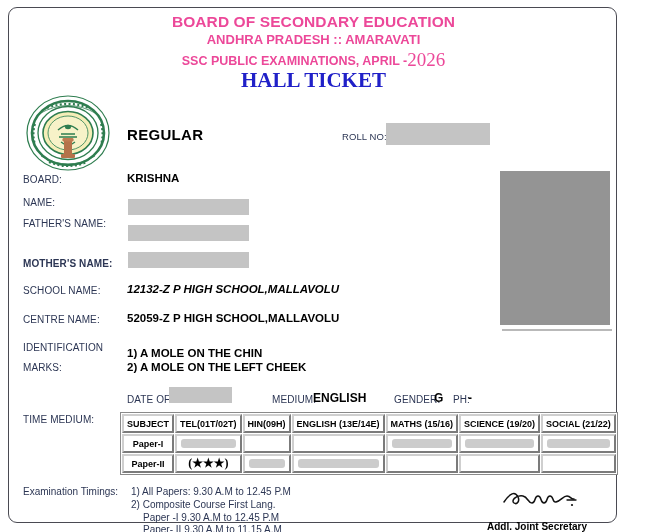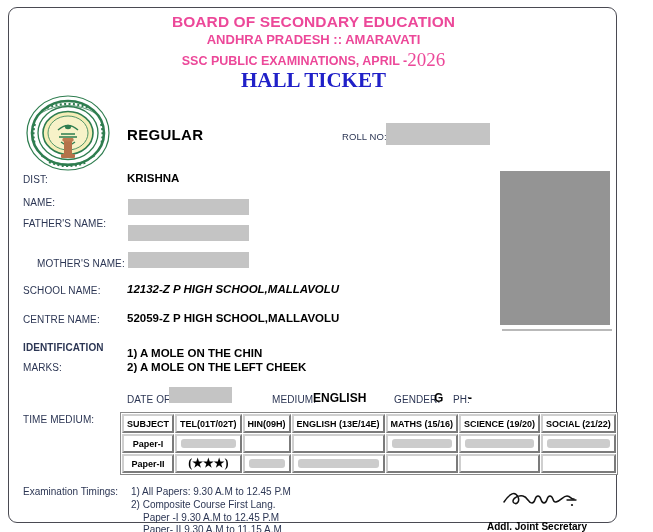--- a/index.html
+++ b/index.html
@@ -88,30 +88,30 @@
 
   #dist-label  { left: 14px;  top: 166px; }
   #dist-value  { left: 118px; top: 164px; }
 
   #name-label  { left: 14px;  top: 189px; }
   #name-redact { left: 119px; top: 191px; width: 121px; height: 16px; }
 
   #father-label  { left: 14px;  top: 210px; }
   #father-redact { left: 119px; top: 217px; width: 121px; height: 16px; }
 
-  #mother-label  { left: 28px;  top: 250px; }
+  #mother-label  { left: 14px;  top: 250px; font-weight: bold; }
   #mother-redact { left: 119px; top: 244px; width: 121px; height: 16px; }
 
   #school-label { left: 14px;  top: 277px; }
   #school-value { left: 118px; top: 275px; font-style: italic; }
 
   #centre-label { left: 14px;  top: 306px; }
   #centre-value { left: 118px; top: 304px; }
 
-  #ident-label1 { left: 14px; top: 334px; font-weight: bold; }
+  #ident-label1 { left: 14px; top: 334px; }
   #ident-label2 { left: 14px; top: 354px; }
   #ident-line1  { left: 118px; top: 339px; }
   #ident-line2  { left: 118px; top: 353px; }
 
   
   #dob-label    { left: 118px; top: 386px; }
   #dob-redact   { left: 160px; top: 379px; width: 63px; height: 16px; }
   #medium-label { left: 263px; top: 386px; }
   #medium-value { left: 304px; top: 383px; font-size: 12px; }
   #gender-label { left: 385px; top: 386px; }
@@ -230,21 +230,21 @@
     <path d="M24 68 q19 8 38 0" fill="none" stroke="#2e7d4f" stroke-width="2.2" stroke-dasharray="2 2.4"></path>
     <path d="M10 30 q-3 10 0 20" fill="none" stroke="#2e7d4f" stroke-width="2" stroke-dasharray="2 2.2"></path>
     <path d="M76 30 q3 10 0 20" fill="none" stroke="#2e7d4f" stroke-width="2" stroke-dasharray="2 2.2"></path>
   </svg>
 
   <div class="val" id="regular-text">REGULAR</div>
 
   <div class="lbl" id="rollno-label">ROLL NO:</div>
   <div class="redact" id="rollno-redact"></div>
 
-  <div class="lbl" id="dist-label">DIST:</div>
+  <div class="lbl" id="dist-label">BOARD:</div>
   <div class="val" id="dist-value">KRISHNA</div>
 
   <div class="lbl" id="name-label">NAME:</div>
   <div class="redact" id="name-redact"></div>
 
   <div class="lbl" id="father-label">FATHER'S NAME:</div>
   <div class="redact" id="father-redact"></div>
 
   <div class="lbl" id="mother-label">MOTHER'S NAME:</div>
   <div class="redact" id="mother-redact"></div>

